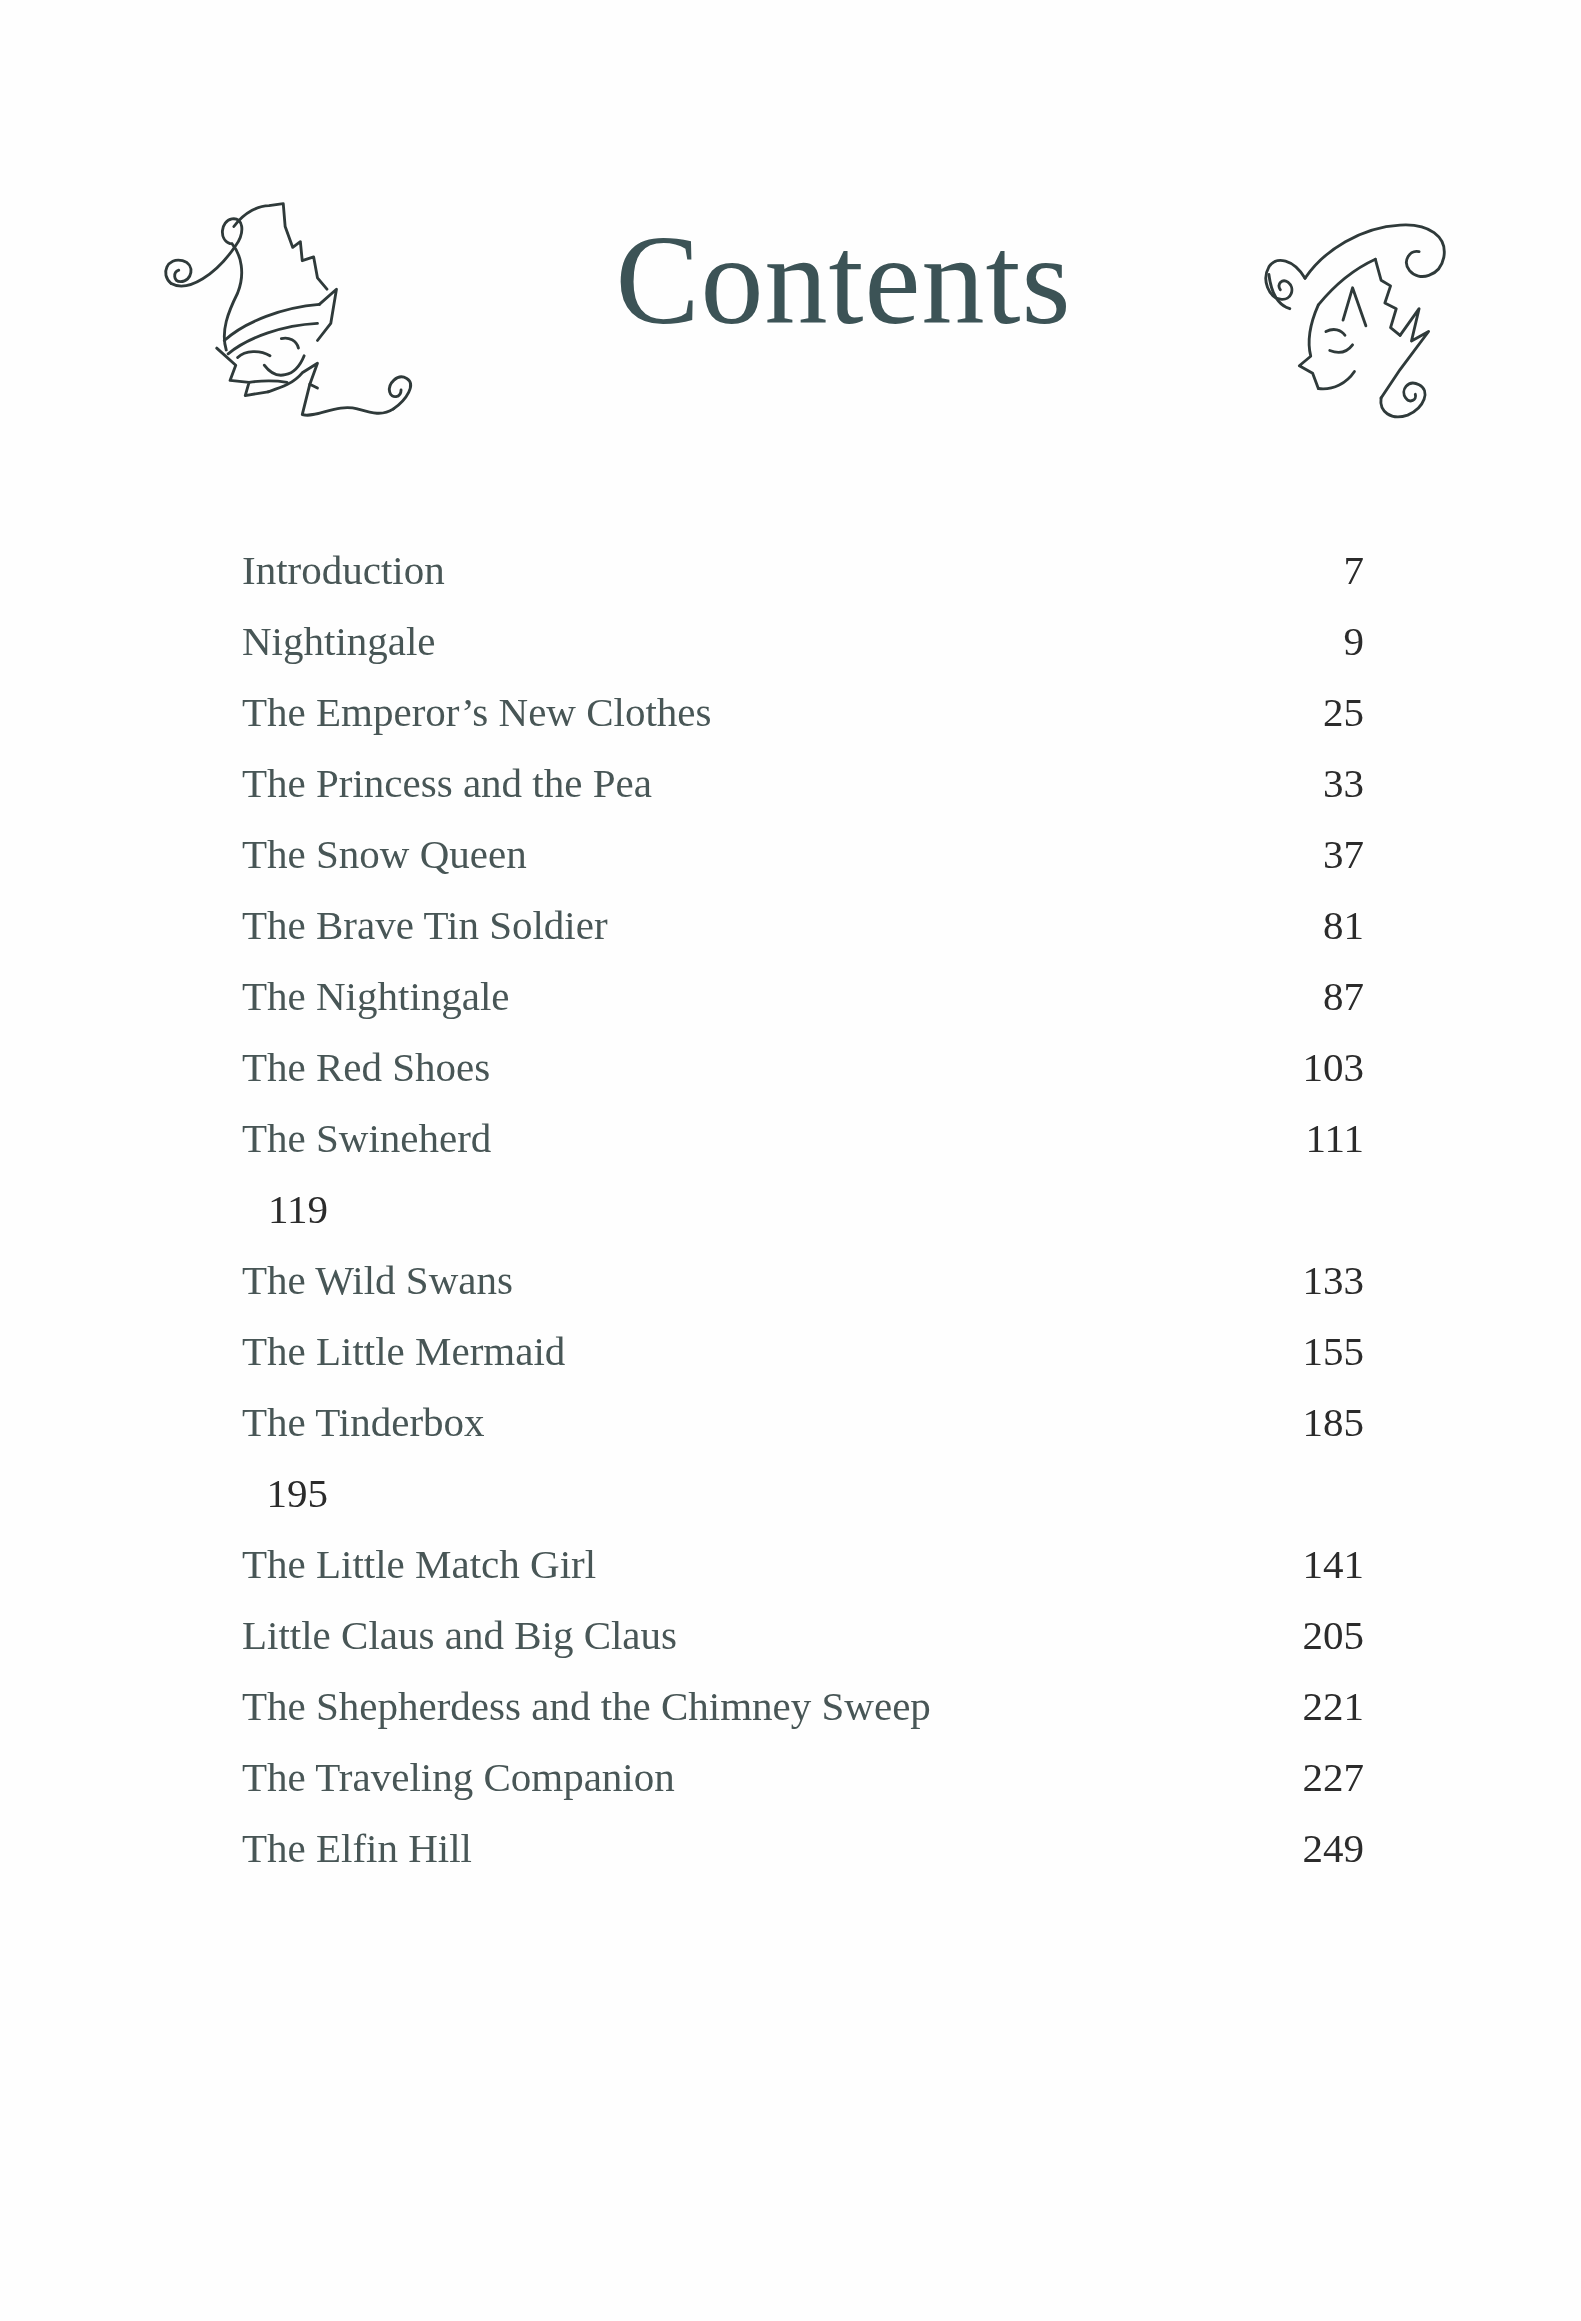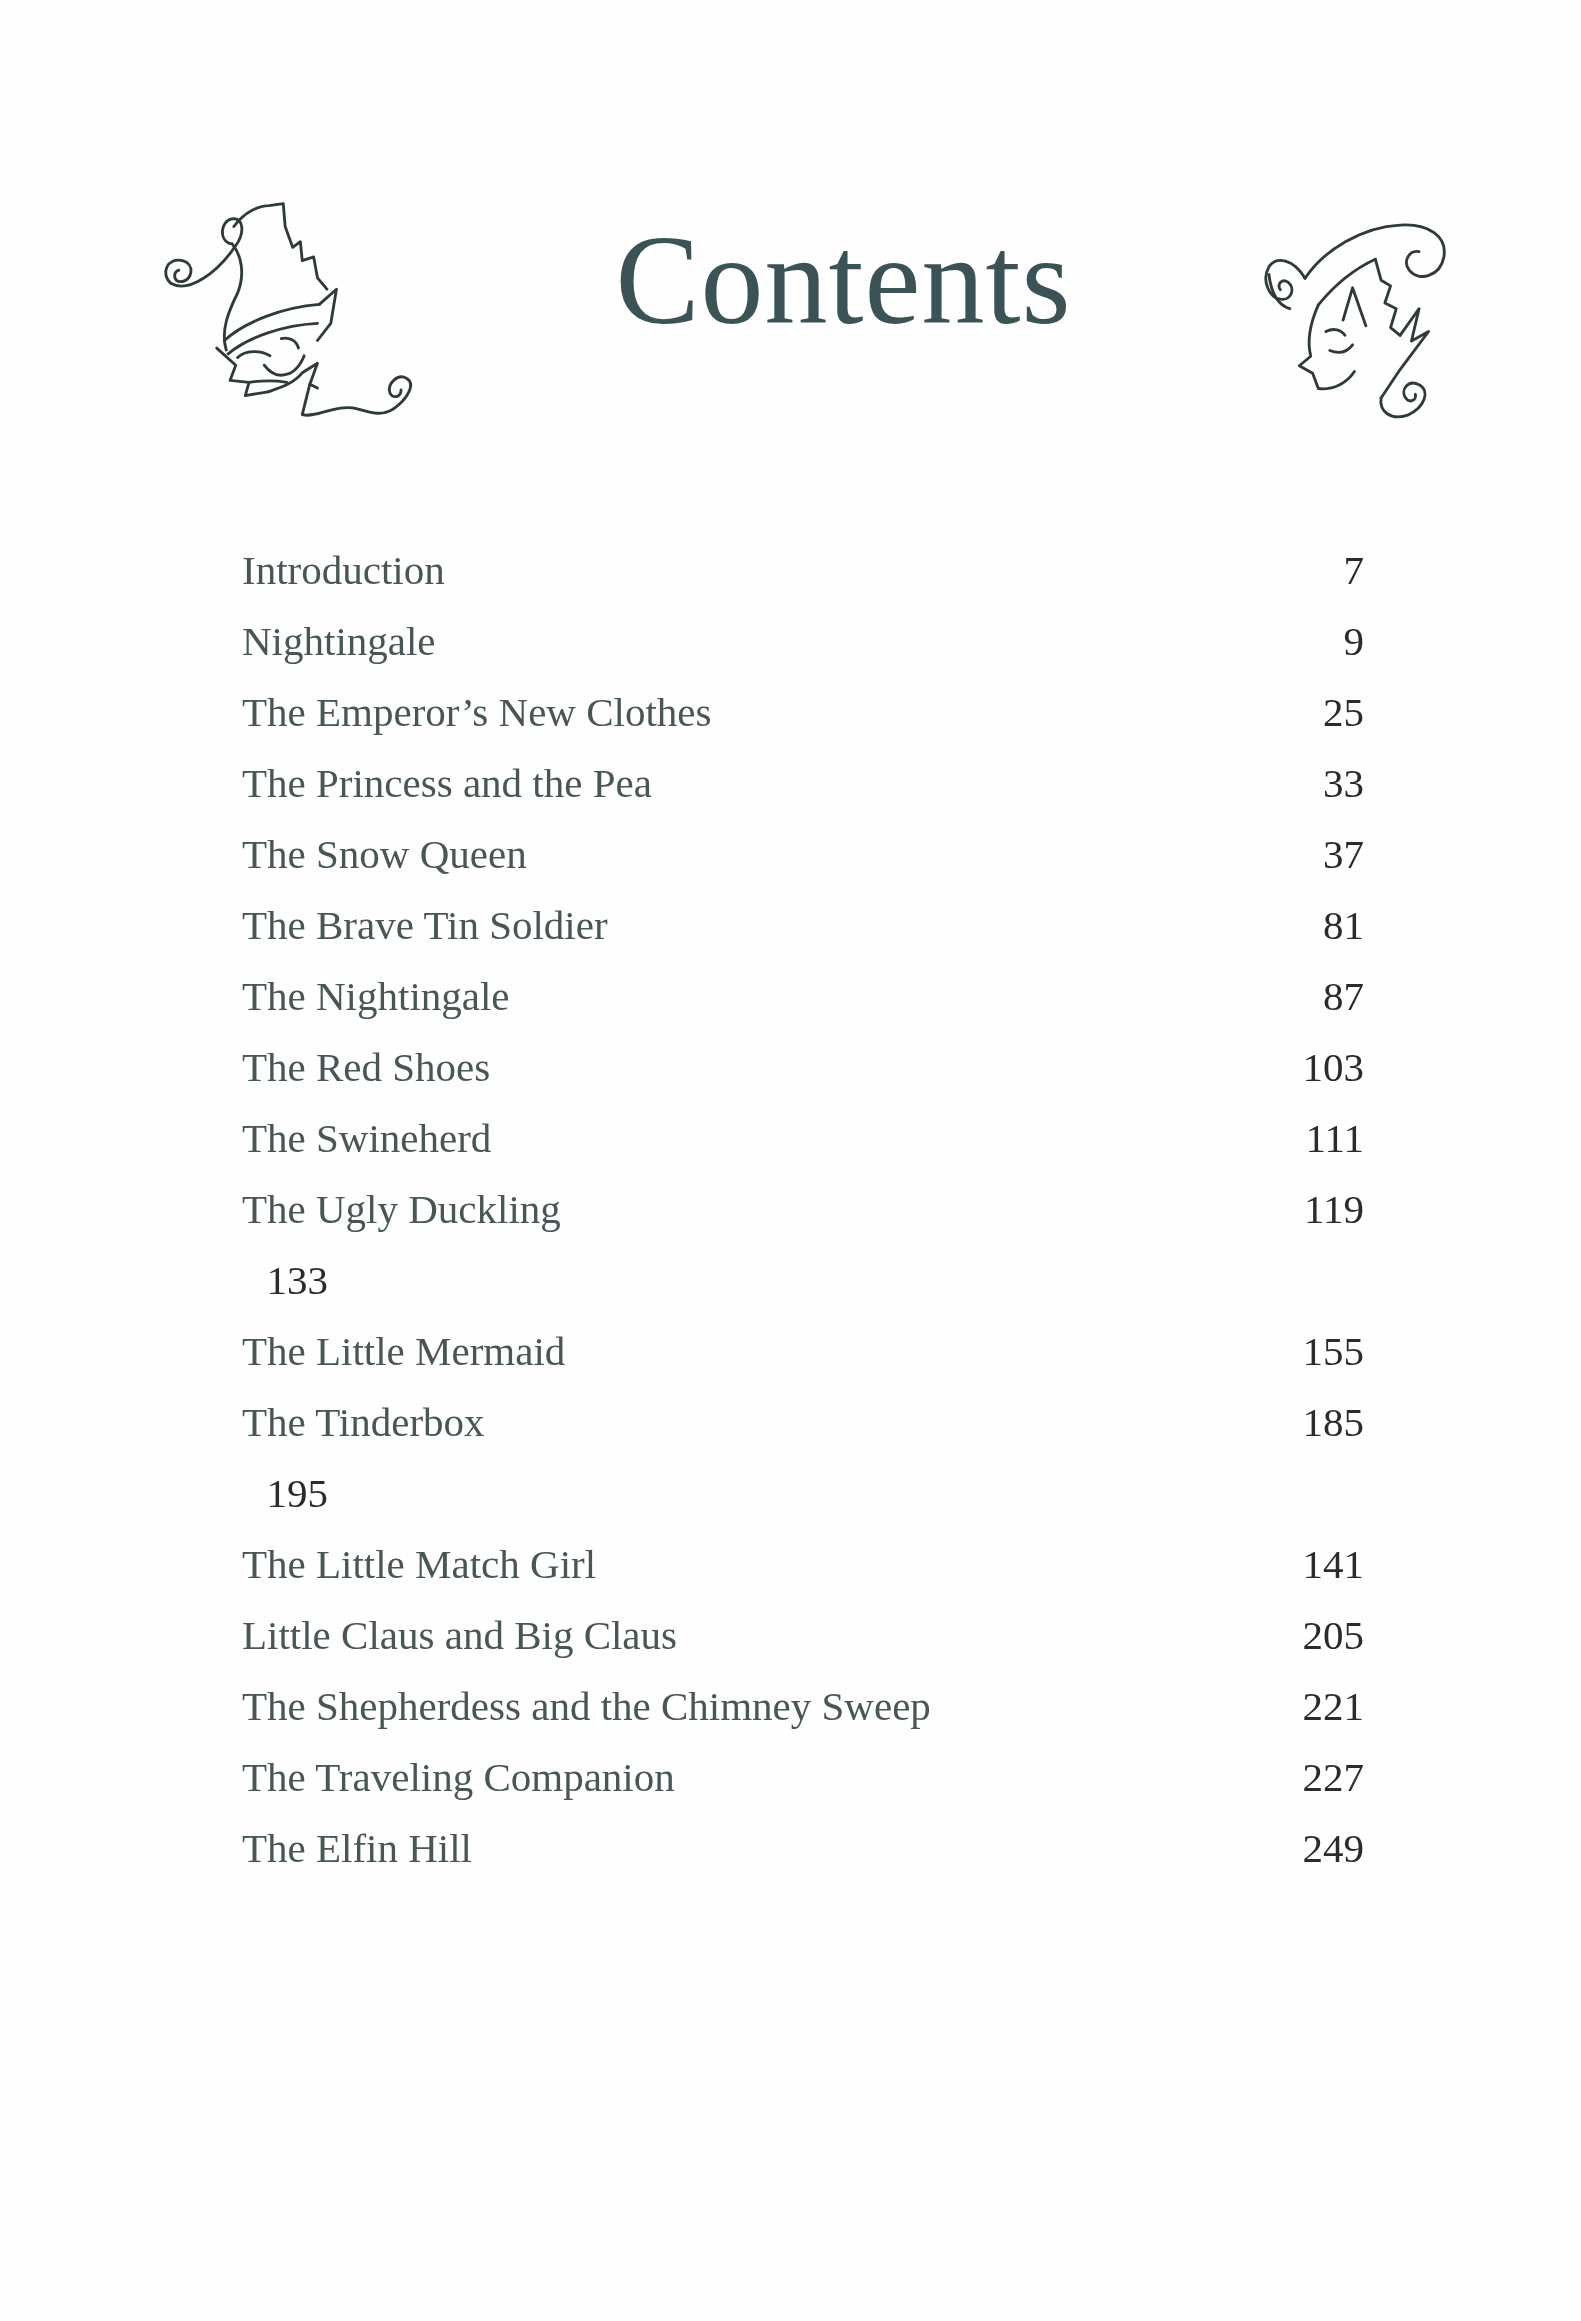--- a/index.html
+++ b/index.html
@@ -184,24 +184,24 @@
     </li>
     <li class="toc-row">
       <span class="toc-title">The Red Shoes</span>
       <span class="toc-page">103</span>
     </li>
     <li class="toc-row">
       <span class="toc-title">The Swineherd</span>
       <span class="toc-page">111</span>
     </li>
     <li class="toc-row">
-      <span class="toc-title">The Ugly Duckling</span>
       <span class="toc-page">119</span>
     </li>
     <li class="toc-row">
+      <span class="toc-title">The Wild Swans</span>
       <span class="toc-page">133</span>
     </li>
     <li class="toc-row">
       <span class="toc-title">The Little Mermaid</span>
       <span class="toc-page">155</span>
     </li>
     <li class="toc-row">
       <span class="toc-title">The Tinderbox</span>
       <span class="toc-page">185</span>
     </li>

